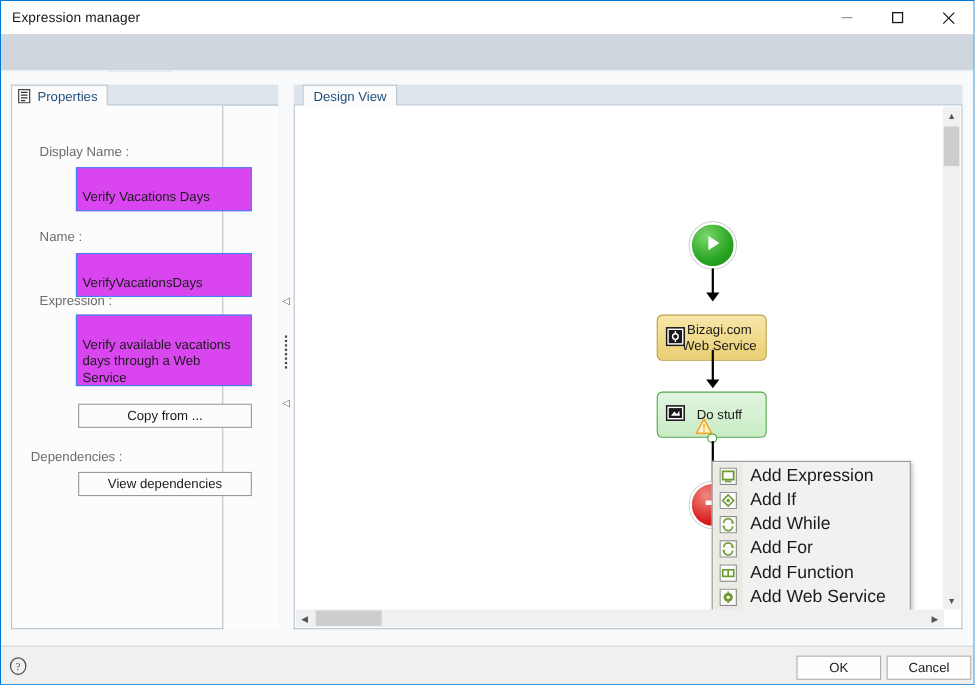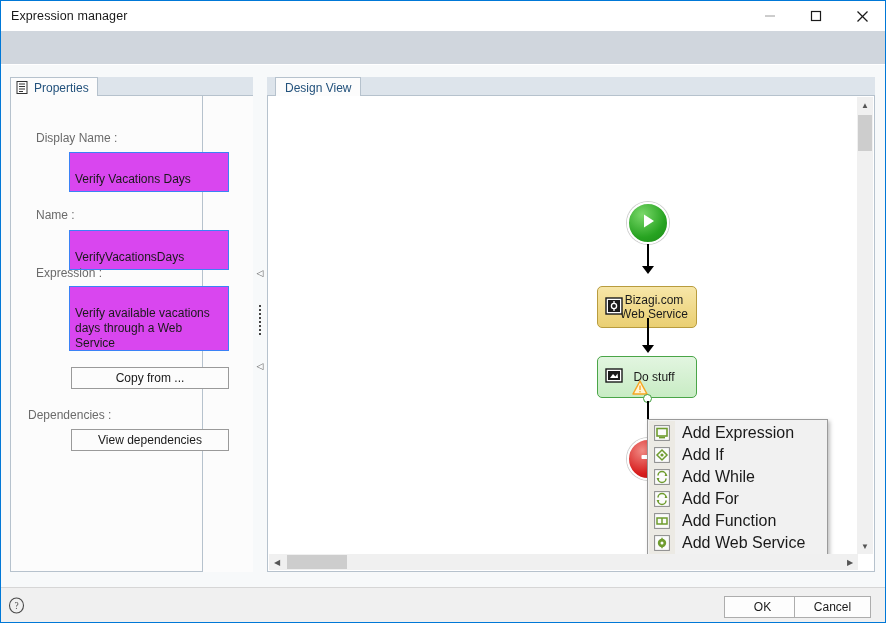--- a/index.html
+++ b/index.html
@@ -328,21 +328,21 @@
   .footer-btn {
     position: absolute; top: 8px;
     height: 22px; width: 77px;
     background: #fdfdfd;
     border: 1px solid #adadad;
     font-size: 12px;
     color: #1a1a1a;
     display: flex; align-items: center; justify-content: center;
   }
   #btn-ok { right: 84px; }
-  #btn-cancel { right: 14px; }
+  #btn-cancel { right: 2px; }
 </style>
 </head>
 <body>
 
 <div id="window">
 
   <div id="titlebar">
     <span id="title-text">Expression manager</span>
     <div id="win-controls">
       <div class="win-btn">

